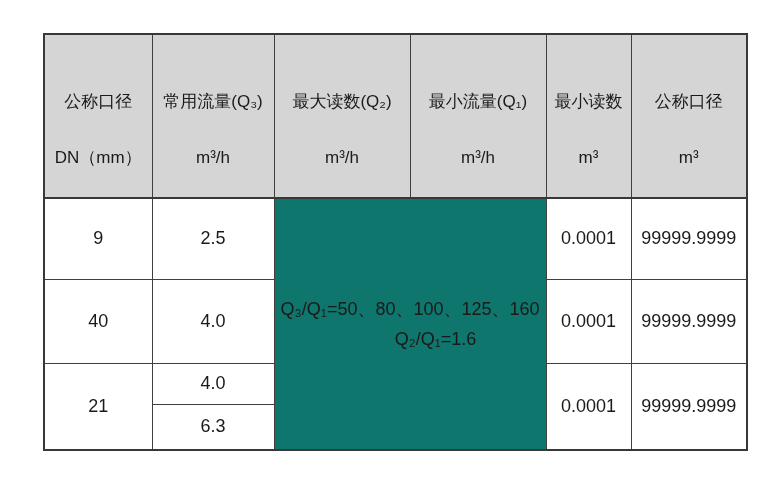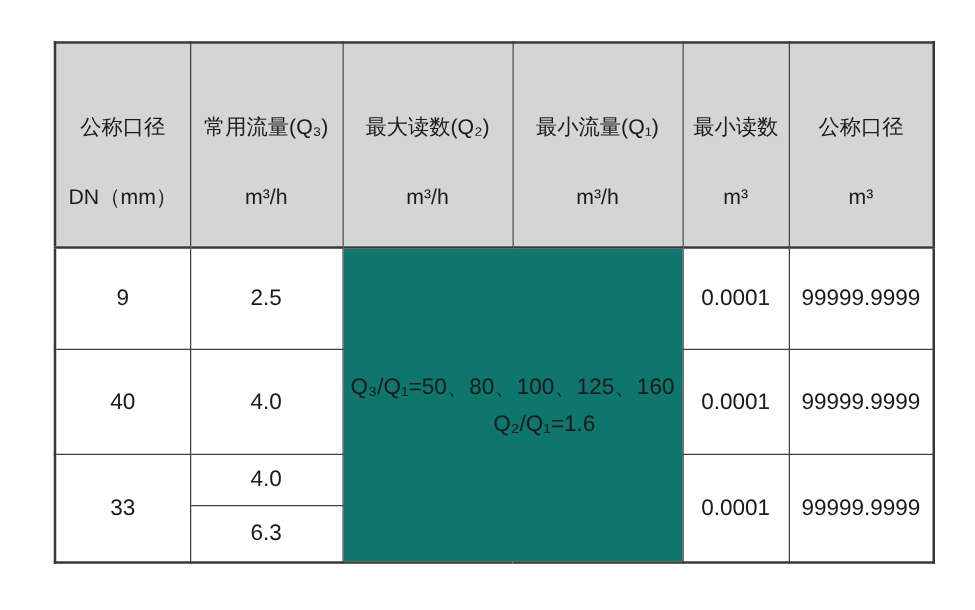--- a/index.html
+++ b/index.html
@@ -110,21 +110,21 @@
       </tr>
 
       <tr class="row-20">
         <td class="num">40</td>
         <td class="num">4.0</td>
         <td class="num">0.0001</td>
         <td class="num">99999.9999</td>
       </tr>
 
       <tr class="row-25a">
-        <td class="num" rowspan="2">33</td>
+        <td class="num" rowspan="2">21</td>
         <td class="num">4.0</td>
         <td class="num" rowspan="2">0.0001</td>
         <td class="num" rowspan="2">99999.9999</td>
       </tr>
 
       <tr class="row-25b">
         <td class="num">6.3</td>
       </tr>
     </tbody>
   </table>

